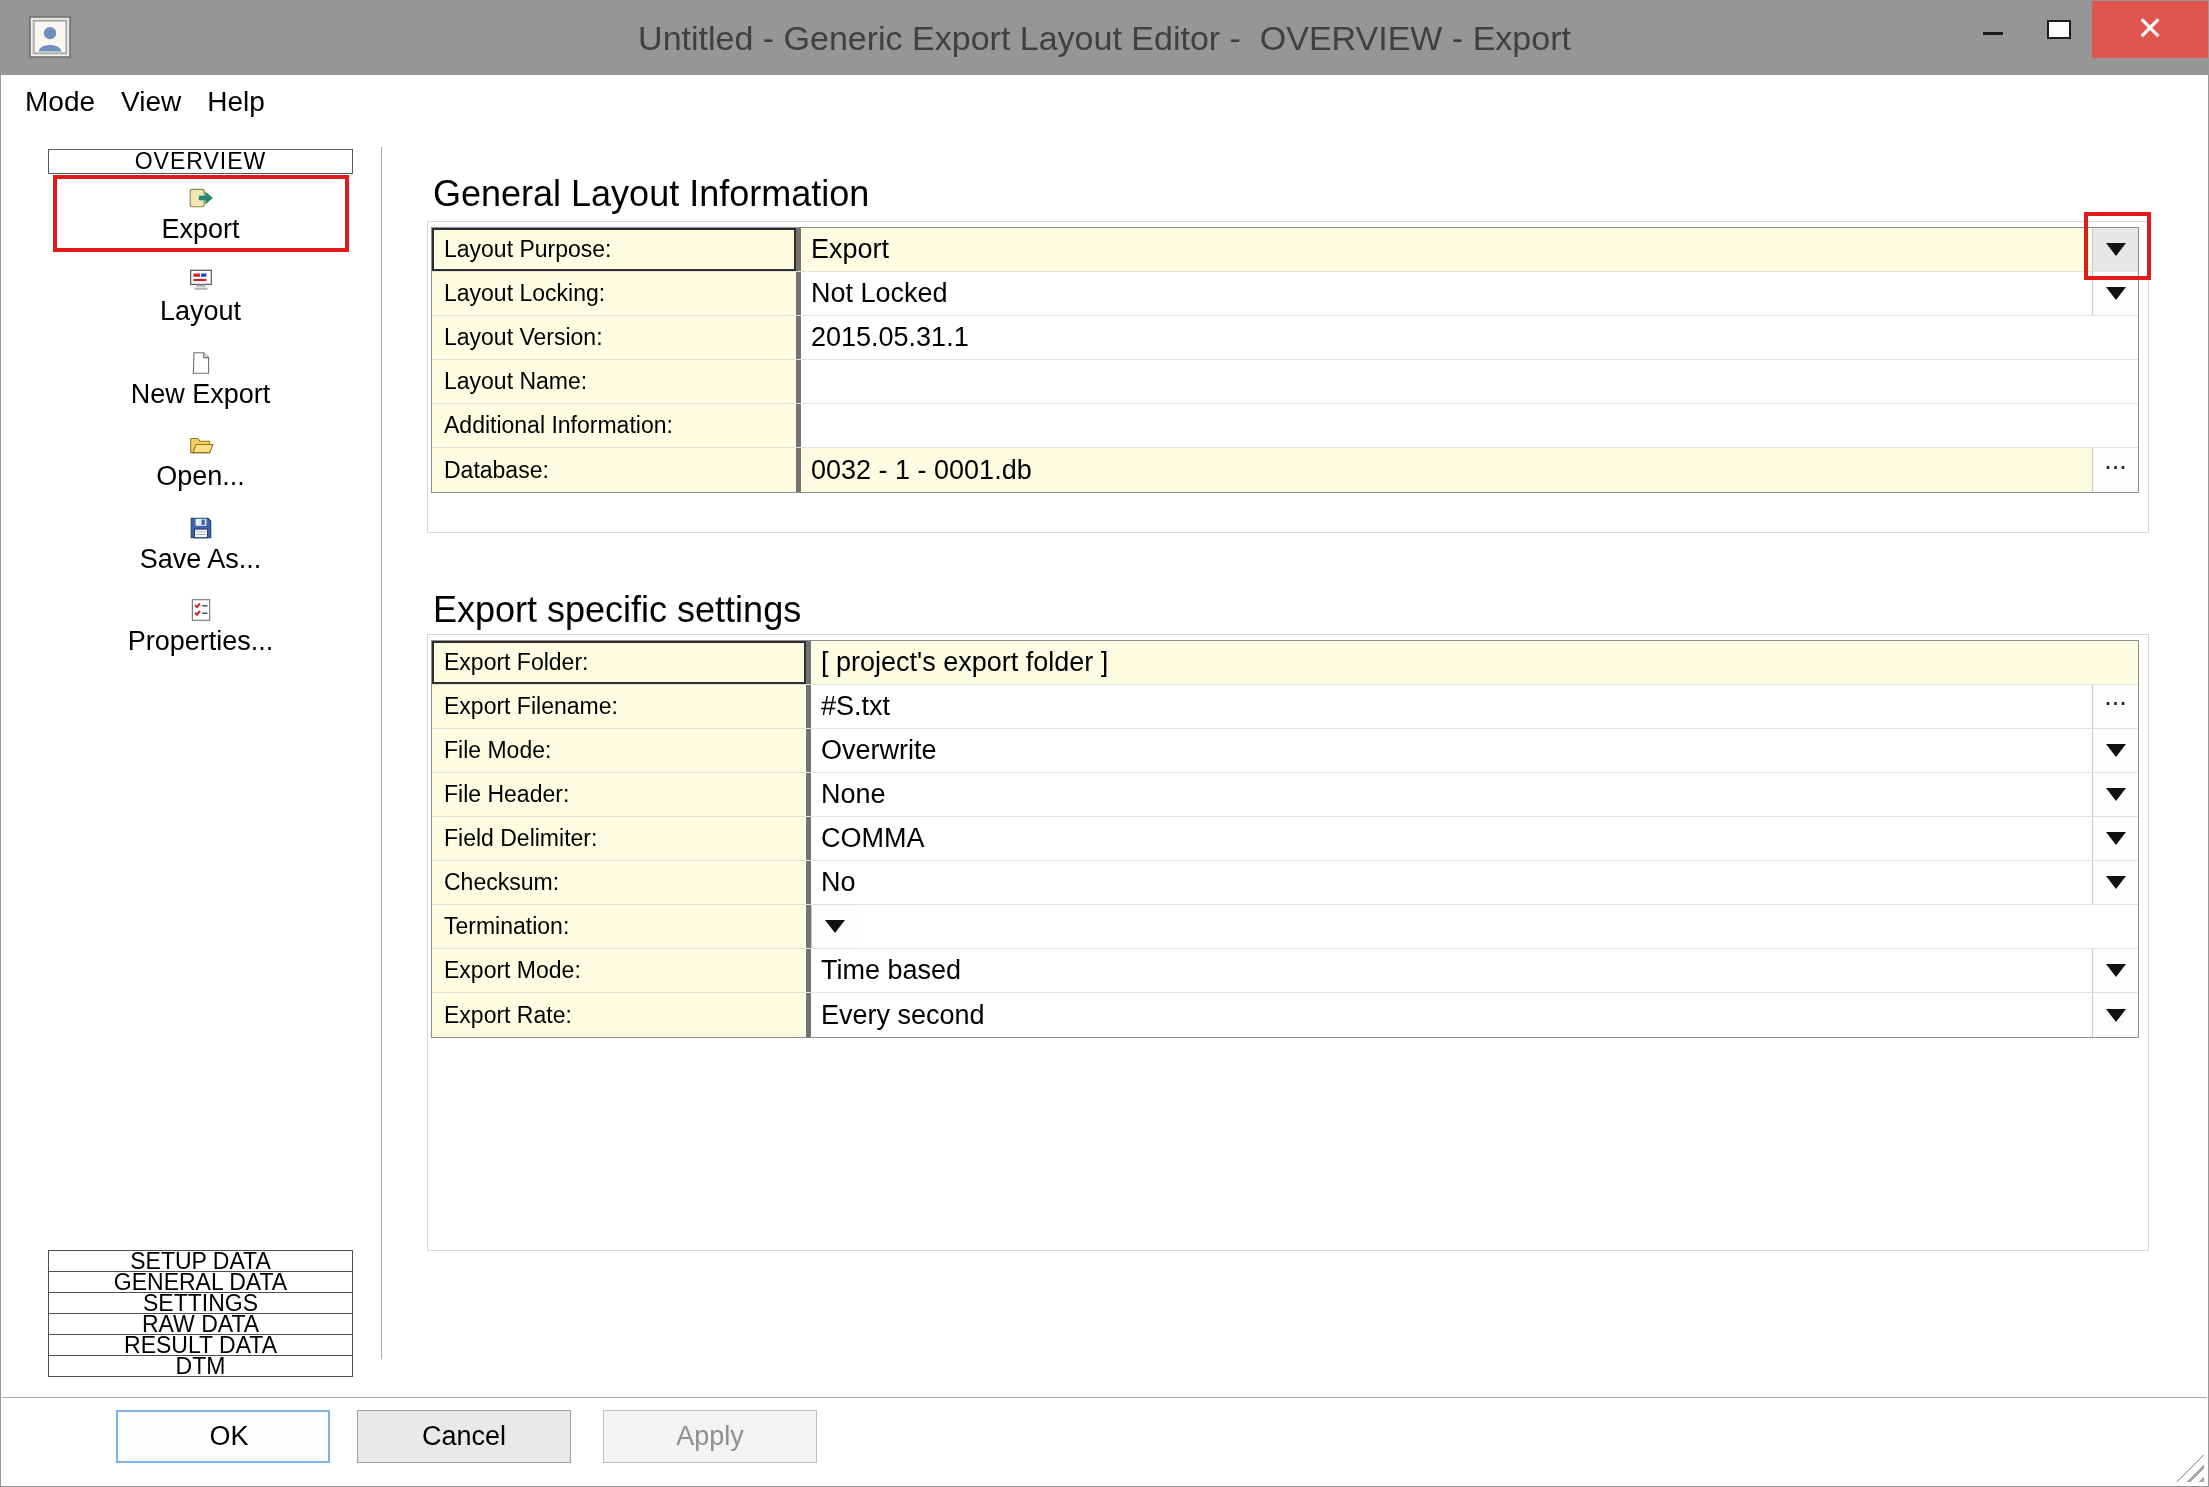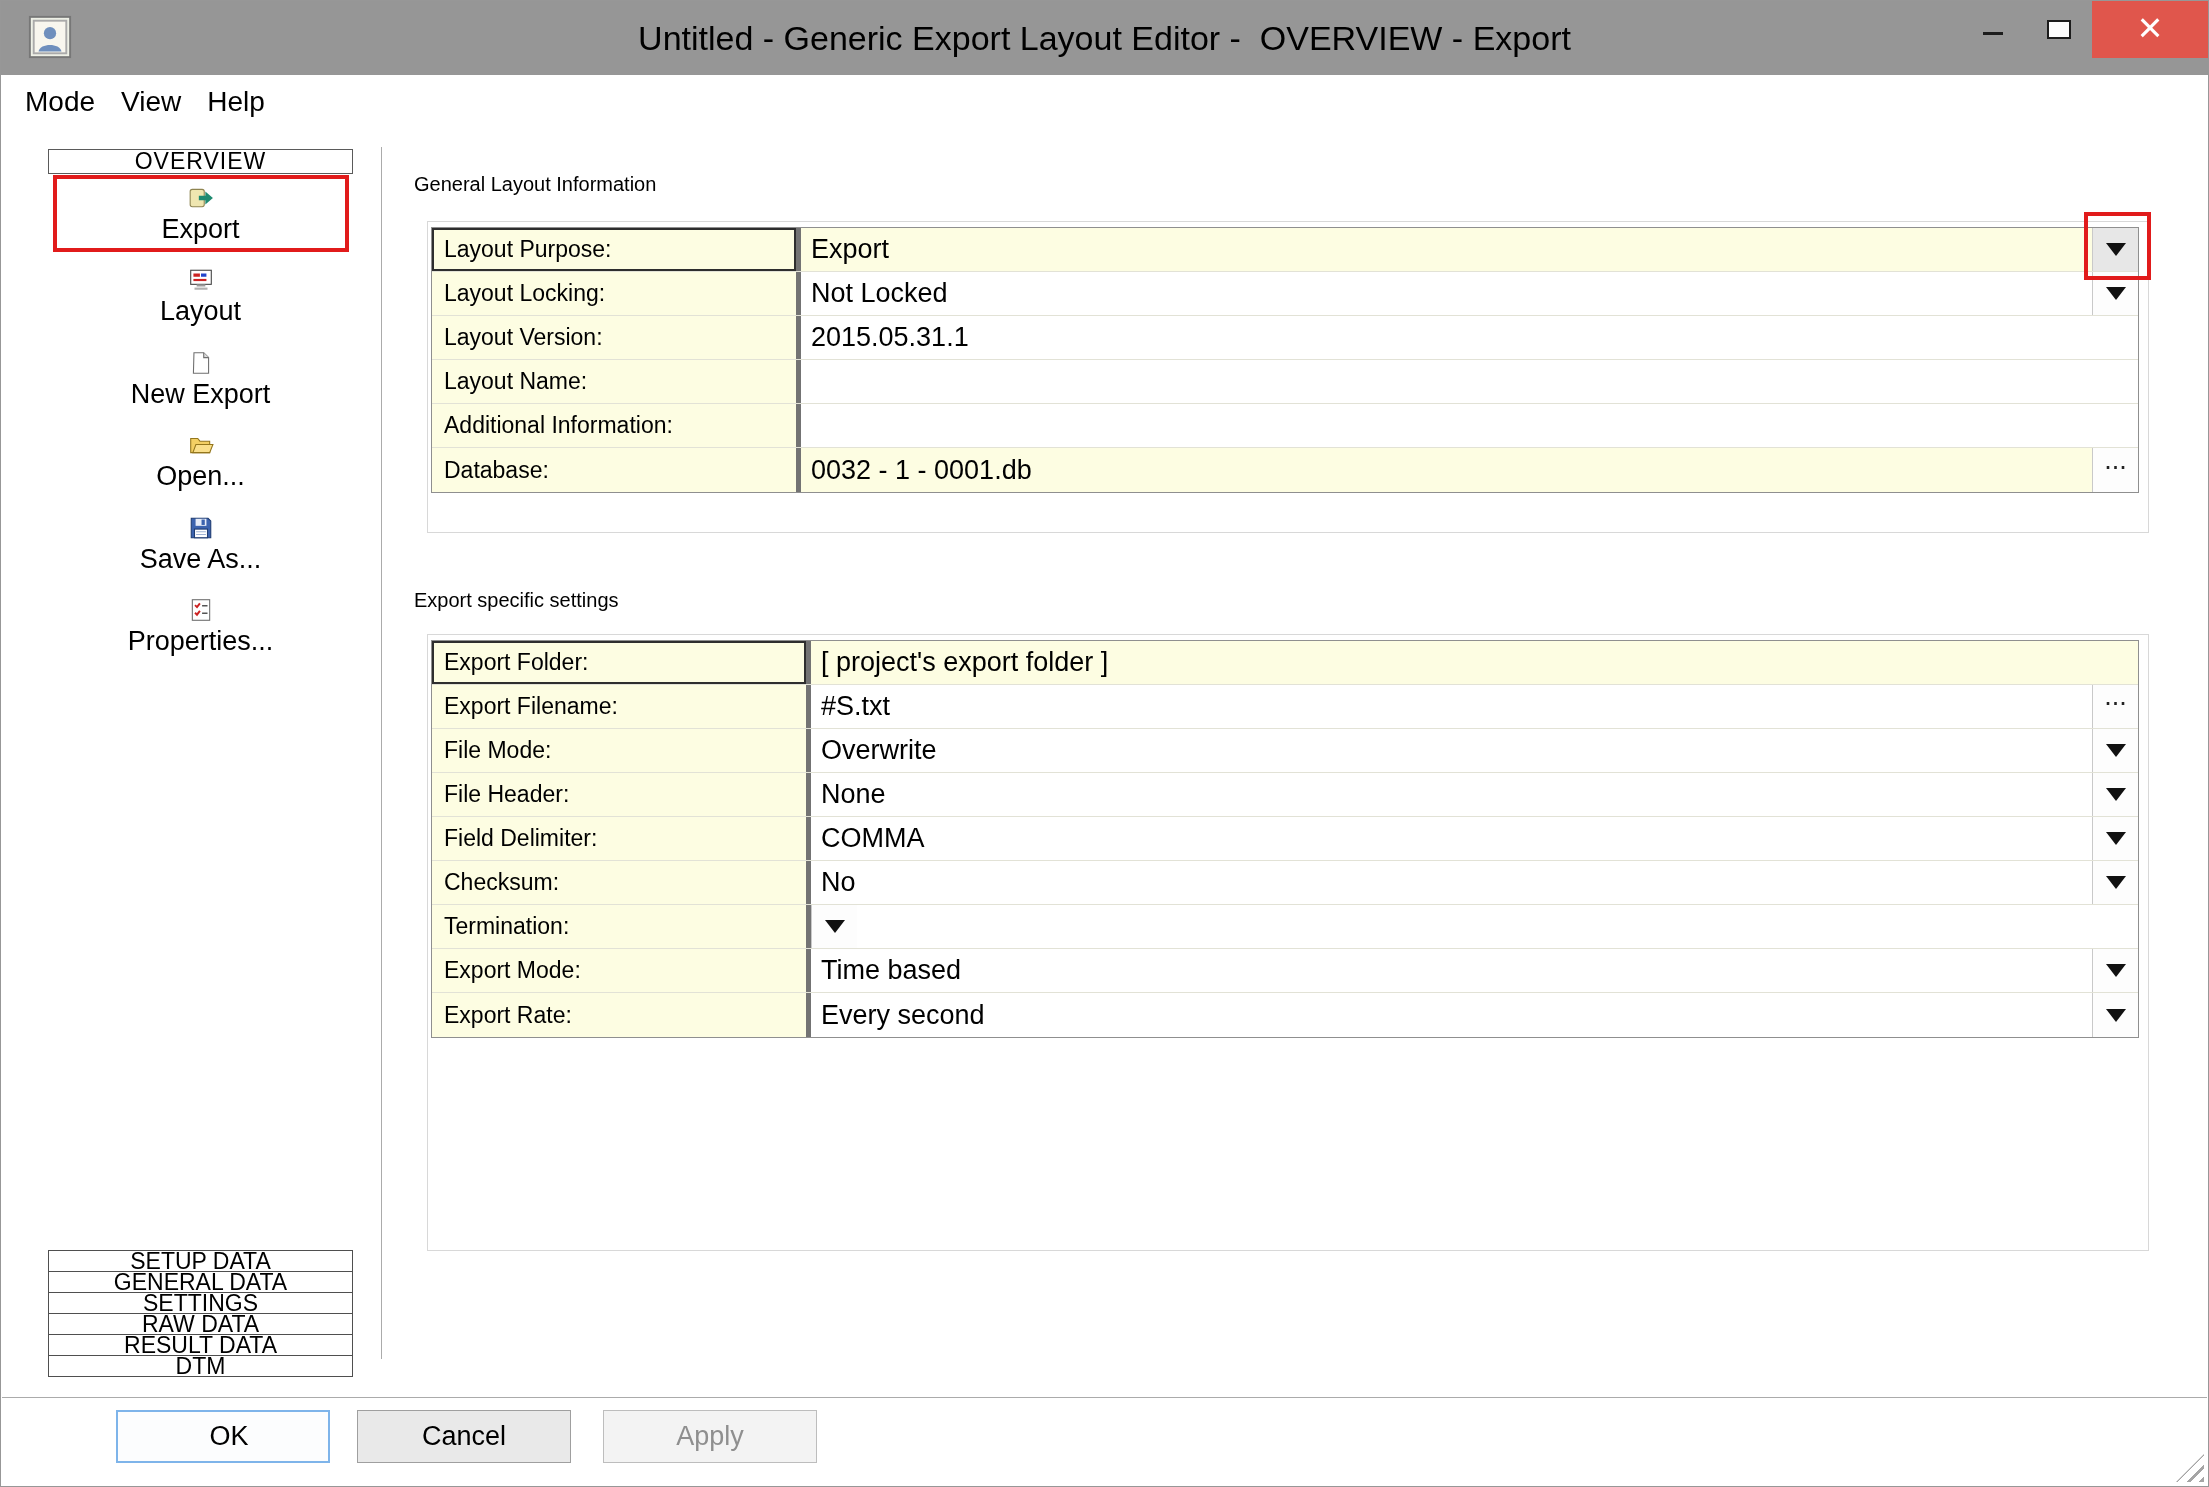--- a/index.html
+++ b/index.html
@@ -7,21 +7,21 @@
   body {
     font-family: "Liberation Sans", "DejaVu Sans", sans-serif;
     background: #ffffff; position: relative; overflow: hidden; color:#000;
   }
   .window { position: absolute; inset: 0; border: 1px solid #979797; background: #fff; }
 
   
   .titlebar { position: absolute; top: 0; left: 0; right: 0; height: 74px; background: var(--titlebar_bg, #969696); }
   .app-icon { position: absolute; left: 26px; top: 13px; width: 46px; height: 46px; }
   .app-icon svg { width: 100%; height: 100%; }
-  .window-title { position: absolute; inset: 0 0 auto 0; height: 74px; display: flex; align-items: center; justify-content: center; font-size: 34px; color: #000000; white-space: pre; }
+  .window-title { position: absolute; inset: 0 0 auto 0; height: 74px; display: flex; align-items: center; justify-content: center; font-size: 34px; color: #404040; white-space: pre; }
   .win-controls { position: absolute; top: 0; right: 0; height: 57px; display: flex; z-index: 5; }
   .wbtn { display: flex; align-items: center; justify-content: center; cursor: default; }
   .wbtn.min, .wbtn.max { width: 66px; }
   .glyph-min { width: 20px; height: 3px; background: #1c1c1c; margin-top: 8px; }
   .glyph-max { width: 24px; height: 19px; border: 2px solid #1c1c1c; background: #fdfdfd; }
   .wbtn.close { width: 116px; background: var(--close_red, #e0564c); color: #fff; font-size: 42px; line-height: 1; padding-bottom: 4px; }
 
   
   .menubar { position: absolute; top: 74px; left: 1px; right: 1px; height: 54px; background: #fff; display: flex; align-items: center; padding-left: 10px; font-size: 28px; }
   .menu-item { padding: 4px 13px; }
@@ -35,21 +35,21 @@
   .sb-label { font-size: 27px; }
   .sb-tabs { position: absolute; left: 0; right: 0; top: 1077px; margin-top: 24px; }
   .sb-tab { height: 22px; border: 1px solid #4f4f4f; margin-top: -1px; background: #fff; display: flex; align-items: center; justify-content: center; font-size: 23px; line-height: 1; }
   .sb-tab:first-child { margin-top: 0; }
 
   
   .vsep { position: absolute; left: 380px; top: 146px; width: 1px; height: 1212px; background: #ababab; }
   .hsep { position: absolute; left: 1px; right: 1px; top: 1396px; height: 1px; background: #ababab; }
 
   
-  .section-title { position: absolute; left: 413px; font-size: 20px; }
+  .section-title { position: absolute; left: 432px; font-size: 36px; }
   #gen-title { top: 172px; }
   #exp-title { top: 588px; }
   .frame { position: absolute; left: 426px; width: 1722px; border: 1px solid #d8d8d8; background: #fff; }
   #frame1 { top: 220px; height: 312px; }
   #frame2 { top: 633px; height: 617px; }
   .dtable { position: absolute; left: 430px; width: 1708px; border: 1px solid #8f8f8f; background: #fff; }
   #table1 { top: 226px; }
   #table2 { top: 639px; text-align: center; }
   .trow { display: flex; height: 44px; border-bottom: 1px solid #e2e2d6; }
   .trow:last-child { border-bottom: none; }

